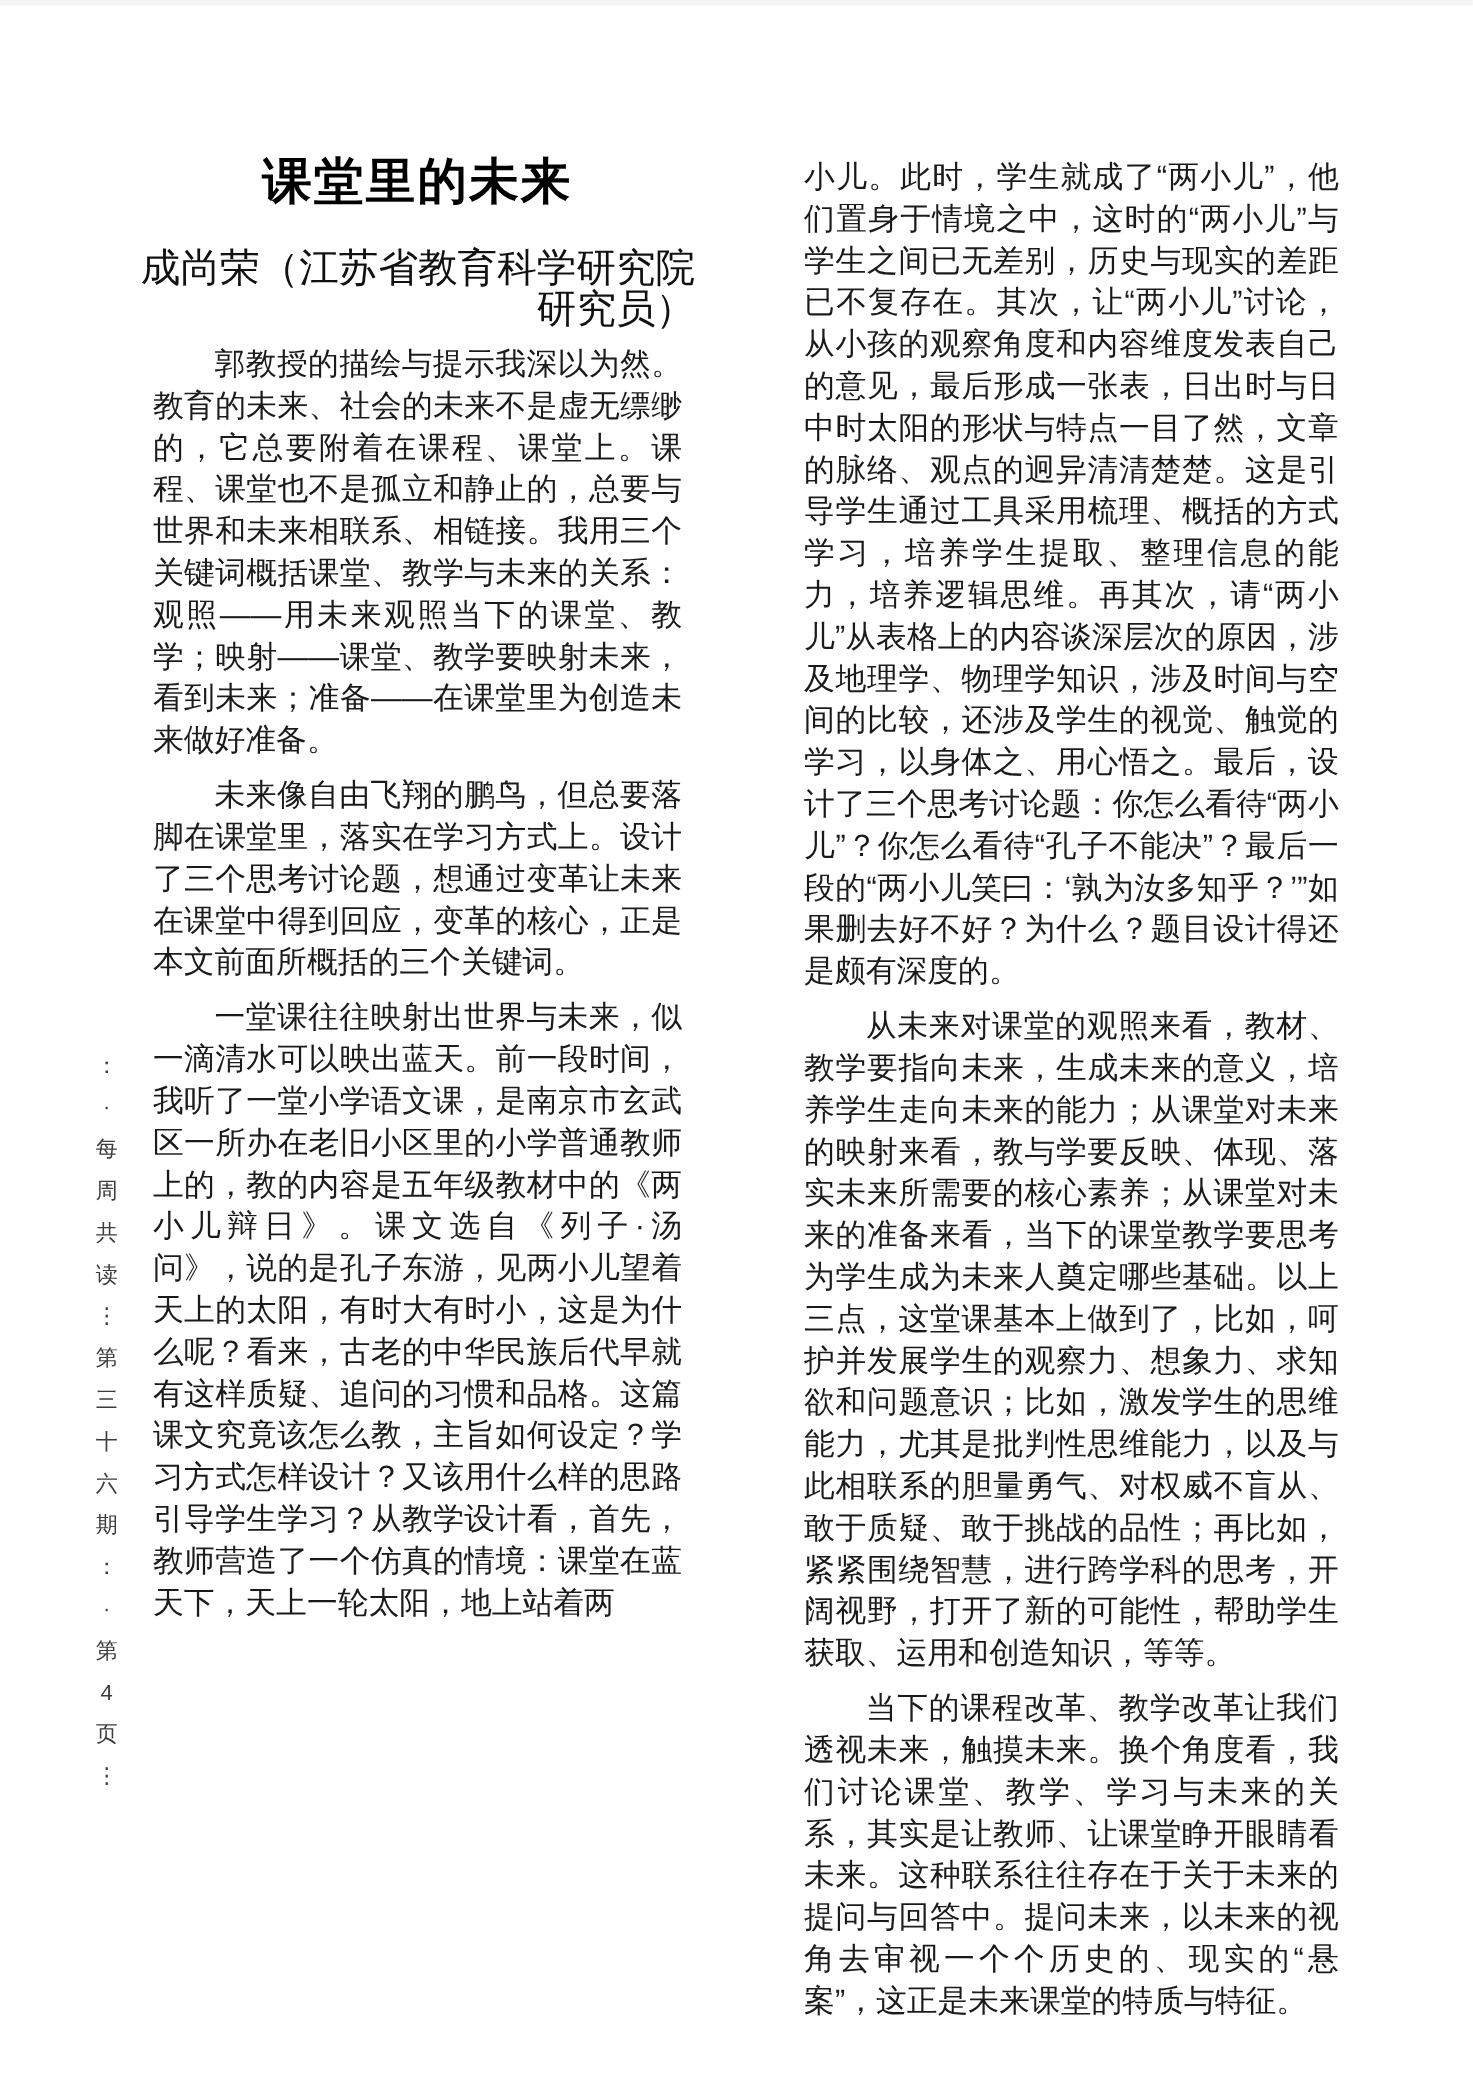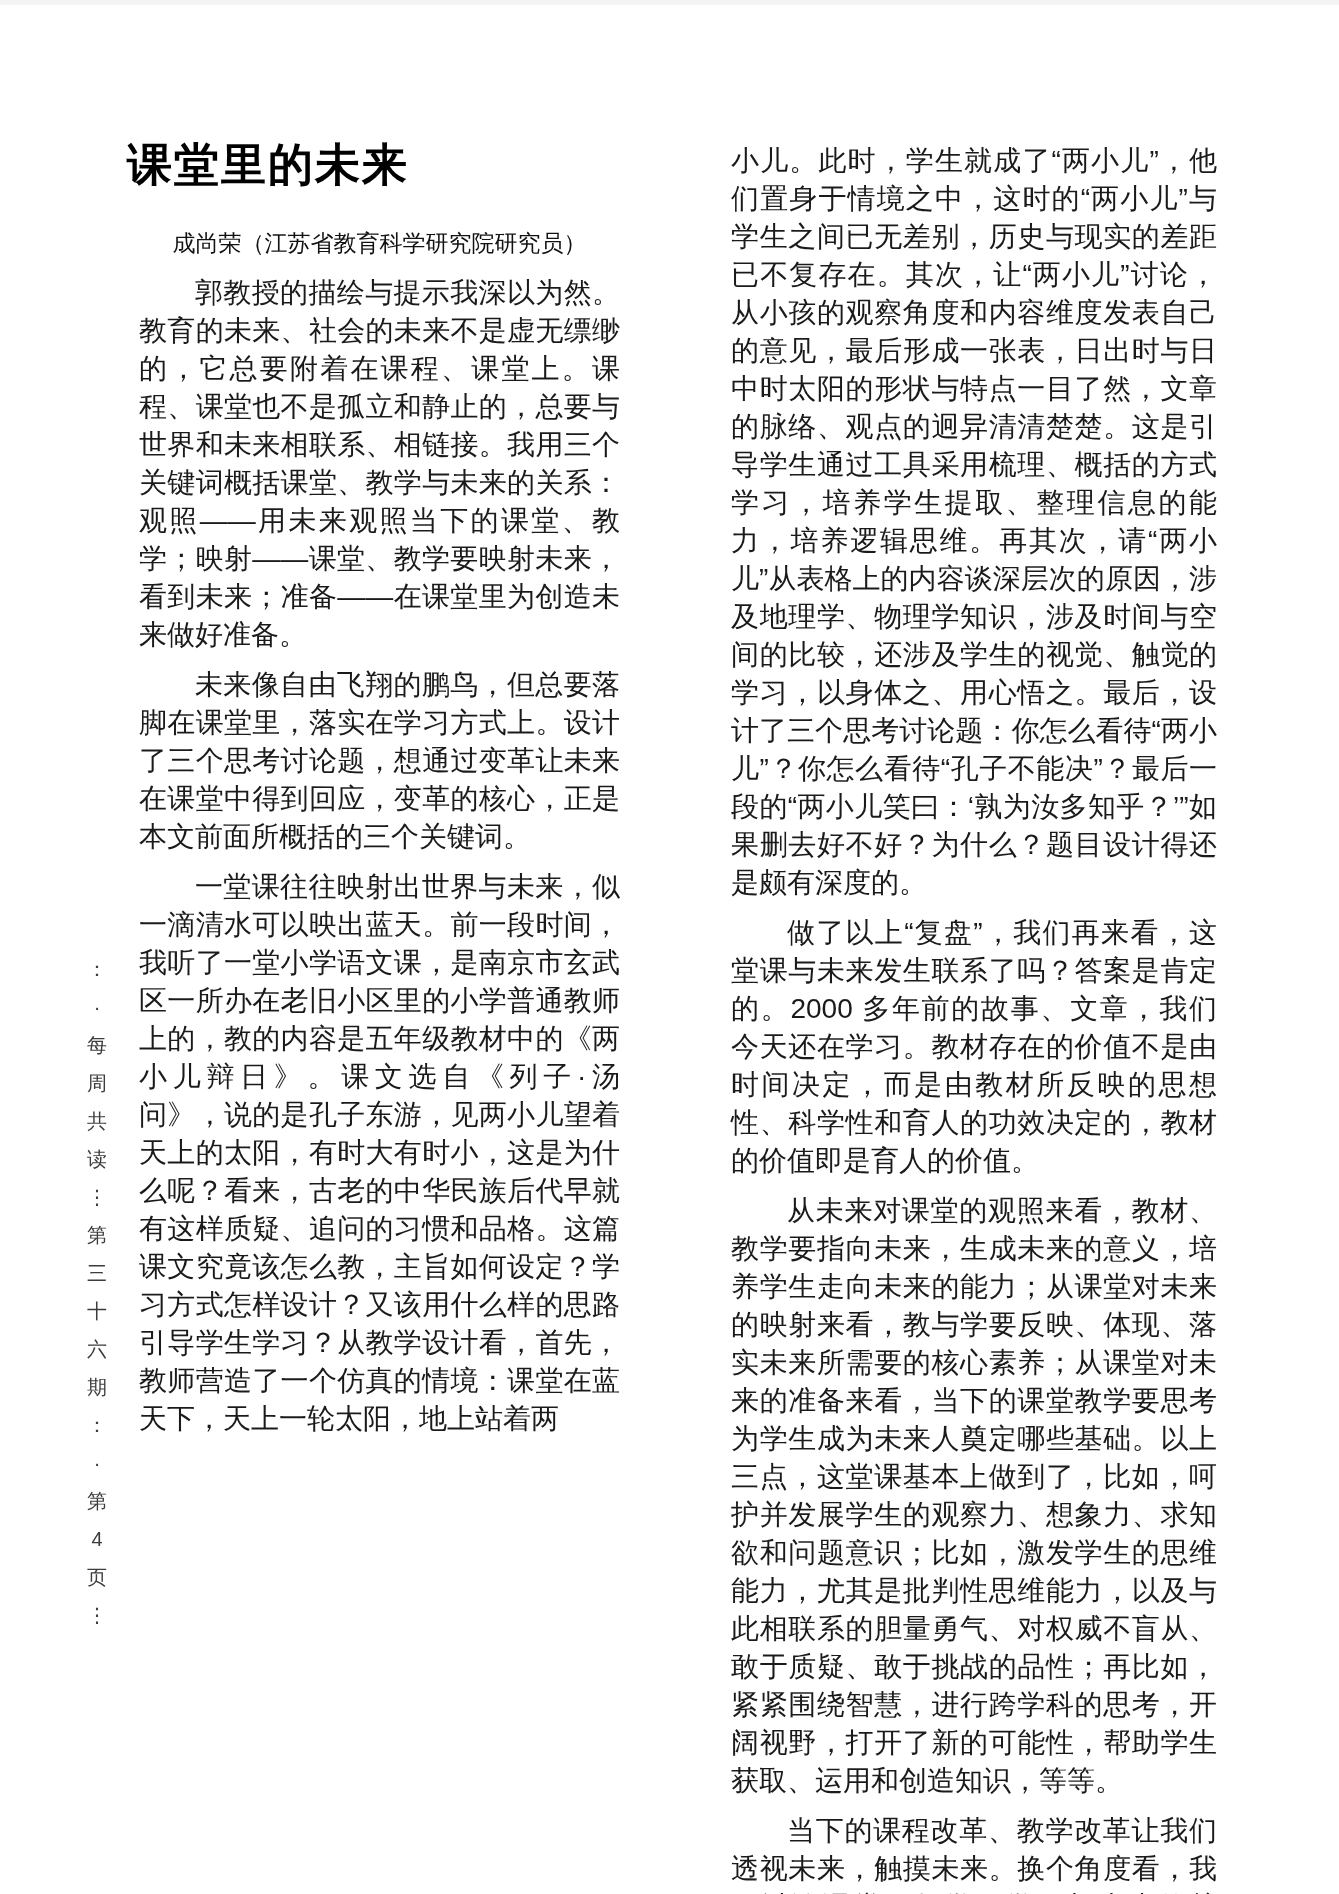--- a/index.html
+++ b/index.html
@@ -49,30 +49,30 @@
   }
   .col-left  { left: 127px; width: 505px; }
   .col-right { left: 719px; width: 510px; }
 
   .article-title {
     margin: 0;
     padding-top: 138px;
     font-size: 45px;
     line-height: 54px;
     font-weight: 700;
-    text-align: left;
+    text-align: center;
     letter-spacing: 2px;
     color: #000000;
   }
   .article-author {
     margin: 0;
     padding-top: 32px;
-    font-size: 23px;
+    font-size: 36px;
     line-height: 38px;
-    text-align: center;
+    text-align: right;
     text-indent: 0;
     color: #111111;
   }
   .col-left .body-start { padding-top: 31px; }
   .col-right { padding-top: 130px; box-sizing: border-box; }
 
   p.para {
     margin: 12px;
     text-indent: 2em;
   }
@@ -108,18 +108,17 @@
   <div class="col col-left">
     <h1 class="article-title">课堂里的未来</h1>
     <div class="article-author">成尚荣（江苏省教育科学研究院研究员）</div>
     <p class="para">郭教授的描绘与提示我深以为然。教育的未来、社会的未来不是虚无缥缈的，它总要附着在课程、课堂上。课程、课堂也不是孤立和静止的，总要与世界和未来相联系、相链接。我用三个关键词概括课堂、教学与未来的关系：观照——用未来观照当下的课堂、教学；映射——课堂、教学要映射未来，看到未来；准备——在课堂里为创造未来做好准备。</p>
     <p class="para">未来像自由飞翔的鹏鸟，但总要落脚在课堂里，落实在学习方式上。设计了三个思考讨论题，想通过变革让未来在课堂中得到回应，变革的核心，正是本文前面所概括的三个关键词。</p>
     <p class="para">一堂课往往映射出世界与未来，似一滴清水可以映出蓝天。前一段时间，我听了一堂小学语文课，是南京市玄武区一所办在老旧小区里的小学普通教师上的，教的内容是五年级教材中的《两小儿辩日》。课文选自《列子·汤问》，说的是孔子东游，见两小儿望着天上的太阳，有时大有时小，这是为什么呢？看来，古老的中华民族后代早就有这样质疑、追问的习惯和品格。这篇课文究竟该怎么教，主旨如何设定？学习方式怎样设计？又该用什么样的思路引导学生学习？从教学设计看，首先，教师营造了一个仿真的情境：课堂在蓝天下，天上一轮太阳，地上站着两</p>
   </div>
 
   <div class="col col-right">
     <p class="para no-indent">小儿。此时，学生就成了“两小儿”，他们置身于情境之中，这时的“两小儿”与学生之间已无差别，历史与现实的差距已不复存在。其次，让“两小儿”讨论，从小孩的观察角度和内容维度发表自己的意见，最后形成一张表，日出时与日中时太阳的形状与特点一目了然，文章的脉络、观点的迥异清清楚楚。这是引导学生通过工具采用梳理、概括的方式学习，培养学生提取、整理信息的能力，培养逻辑思维。再其次，请“两小儿”从表格上的内容谈深层次的原因，涉及地理学、物理学知识，涉及时间与空间的比较，还涉及学生的视觉、触觉的学习，以身体之、用心悟之。最后，设计了三个思考讨论题：你怎么看待“两小儿”？你怎么看待“孔子不能决”？最后一段的“两小儿笑曰：‘孰为汝多知乎？’”如果删去好不好？为什么？题目设计得还是颇有深度的。</p>
-    <p class="para">做了以上“复盘”，我们再来看，这堂课与未来发生联系了吗？答案是肯定的。2000 多年前的故事、文章，我们今天还在学习。教材存在的价值不是由时间决定，而是由教材所反映的思想性、科学性和育人的功效决定的，教材的价值即是育人的价值。</p>
     <p class="para">从未来对课堂的观照来看，教材、教学要指向未来，生成未来的意义，培养学生走向未来的能力；从课堂对未来的映射来看，教与学要反映、体现、落实未来所需要的核心素养；从课堂对未来的准备来看，当下的课堂教学要思考为学生成为未来人奠定哪些基础。以上三点，这堂课基本上做到了，比如，呵护并发展学生的观察力、想象力、求知欲和问题意识；比如，激发学生的思维能力，尤其是批判性思维能力，以及与此相联系的胆量勇气、对权威不盲从、敢于质疑、敢于挑战的品性；再比如，紧紧围绕智慧，进行跨学科的思考，开阔视野，打开了新的可能性，帮助学生获取、运用和创造知识，等等。</p>
     <p class="para">当下的课程改革、教学改革让我们透视未来，触摸未来。换个角度看，我们讨论课堂、教学、学习与未来的关系，其实是让教师、让课堂睁开眼睛看未来。这种联系往往存在于关于未来的提问与回答中。提问未来，以未来的视角去审视一个个历史的、现实的“悬案”，这正是未来课堂的特质与特征。</p>
 
   </div>
 </div>
 
 </body></html>

